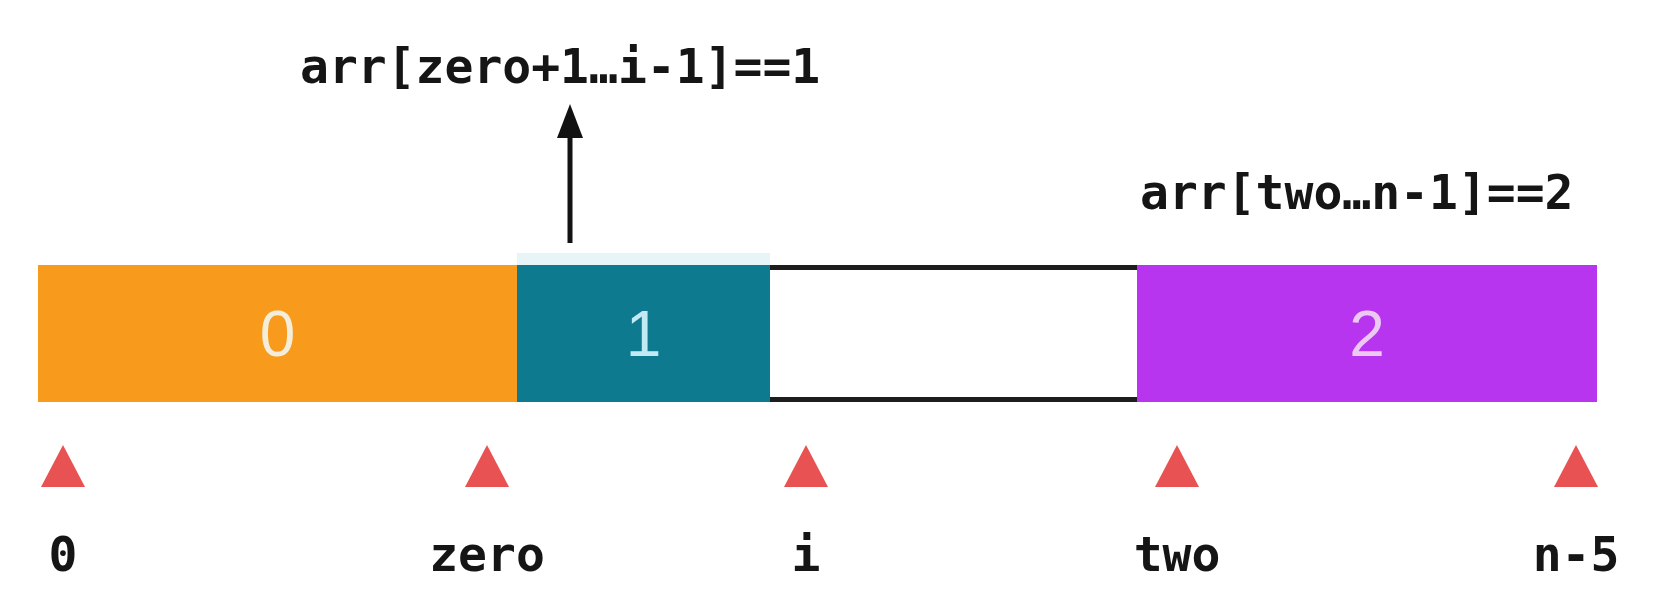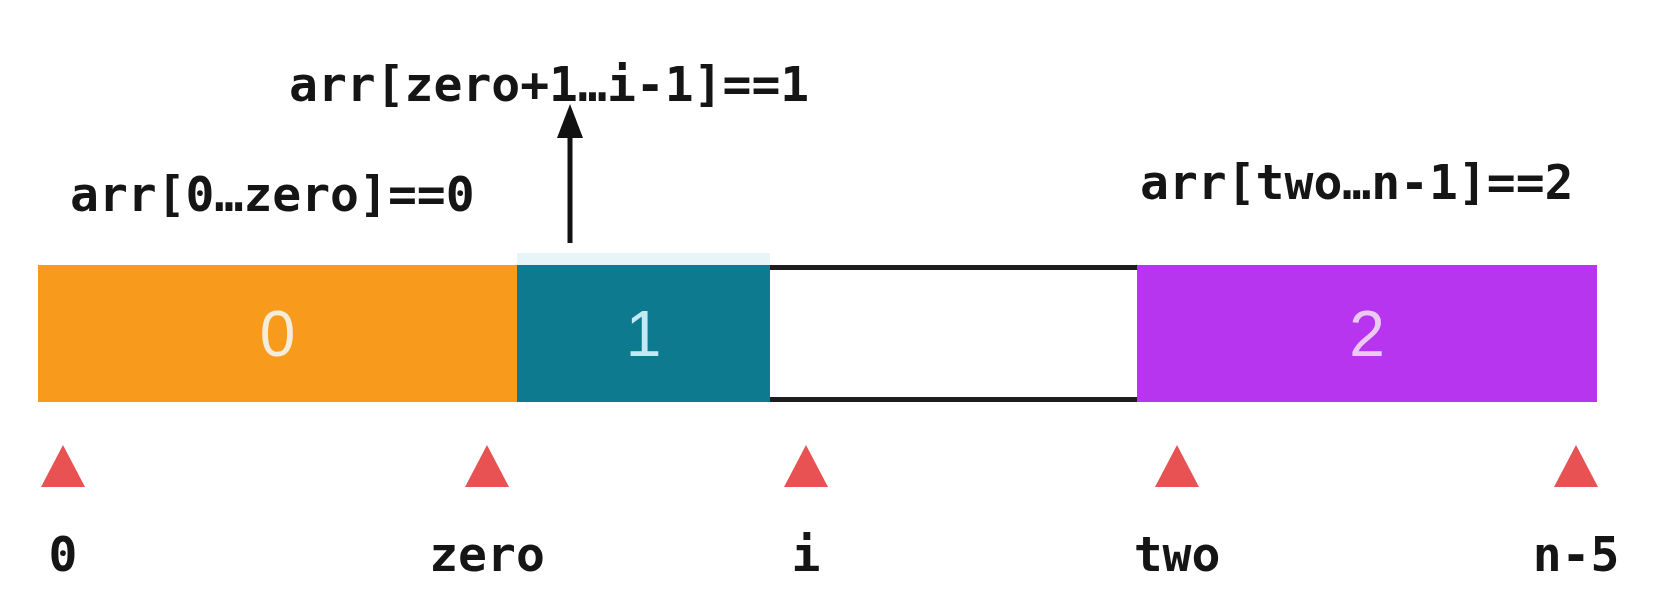--- a/index.html
+++ b/index.html
@@ -23,22 +23,22 @@
     position: absolute;
     font-family: "DejaVu Sans Mono", monospace;
     font-weight: bold;
     font-size: 48px;
     line-height: 1;
     color: #151515;
     white-space: nowrap;
     letter-spacing: 0px;
   }
   .ann-left  { left: 70px;   top: 170px; }
-  .ann-mid   { left: 289px;  top: 42px; margin-top: 18px;  }
-  .ann-right { left: 1140px; top: 158px; }
+  .ann-mid   { left: 300px;  top: 42px;  }
+  .ann-right { left: 1140px; top: 168px; }
 
   
   .arrow {
     position: absolute;
     left: 570px;
     top: 104px;
     width: 0;
   }
   .arrow-head {
     position: absolute;
@@ -121,21 +121,20 @@
   .p1 { left: 487px; }
   .p2 { left: 806px; }
   .p3 { left: 1177px; }
   .p4 { left: 1576px; }
 </style>
 </head>
 <body>
 
 <div class="stage">
 
-  <div class="ann ann-left">arr[0…zero]==0</div>
 
   <div class="ann ann-mid">arr[zero+1…i-1]==1</div>
 
   <div class="ann ann-right">arr[two…n-1]==2</div>
 
   <div class="arrow">
     <div class="arrow-head"></div>
     <div class="arrow-line"></div>
   </div>
 

